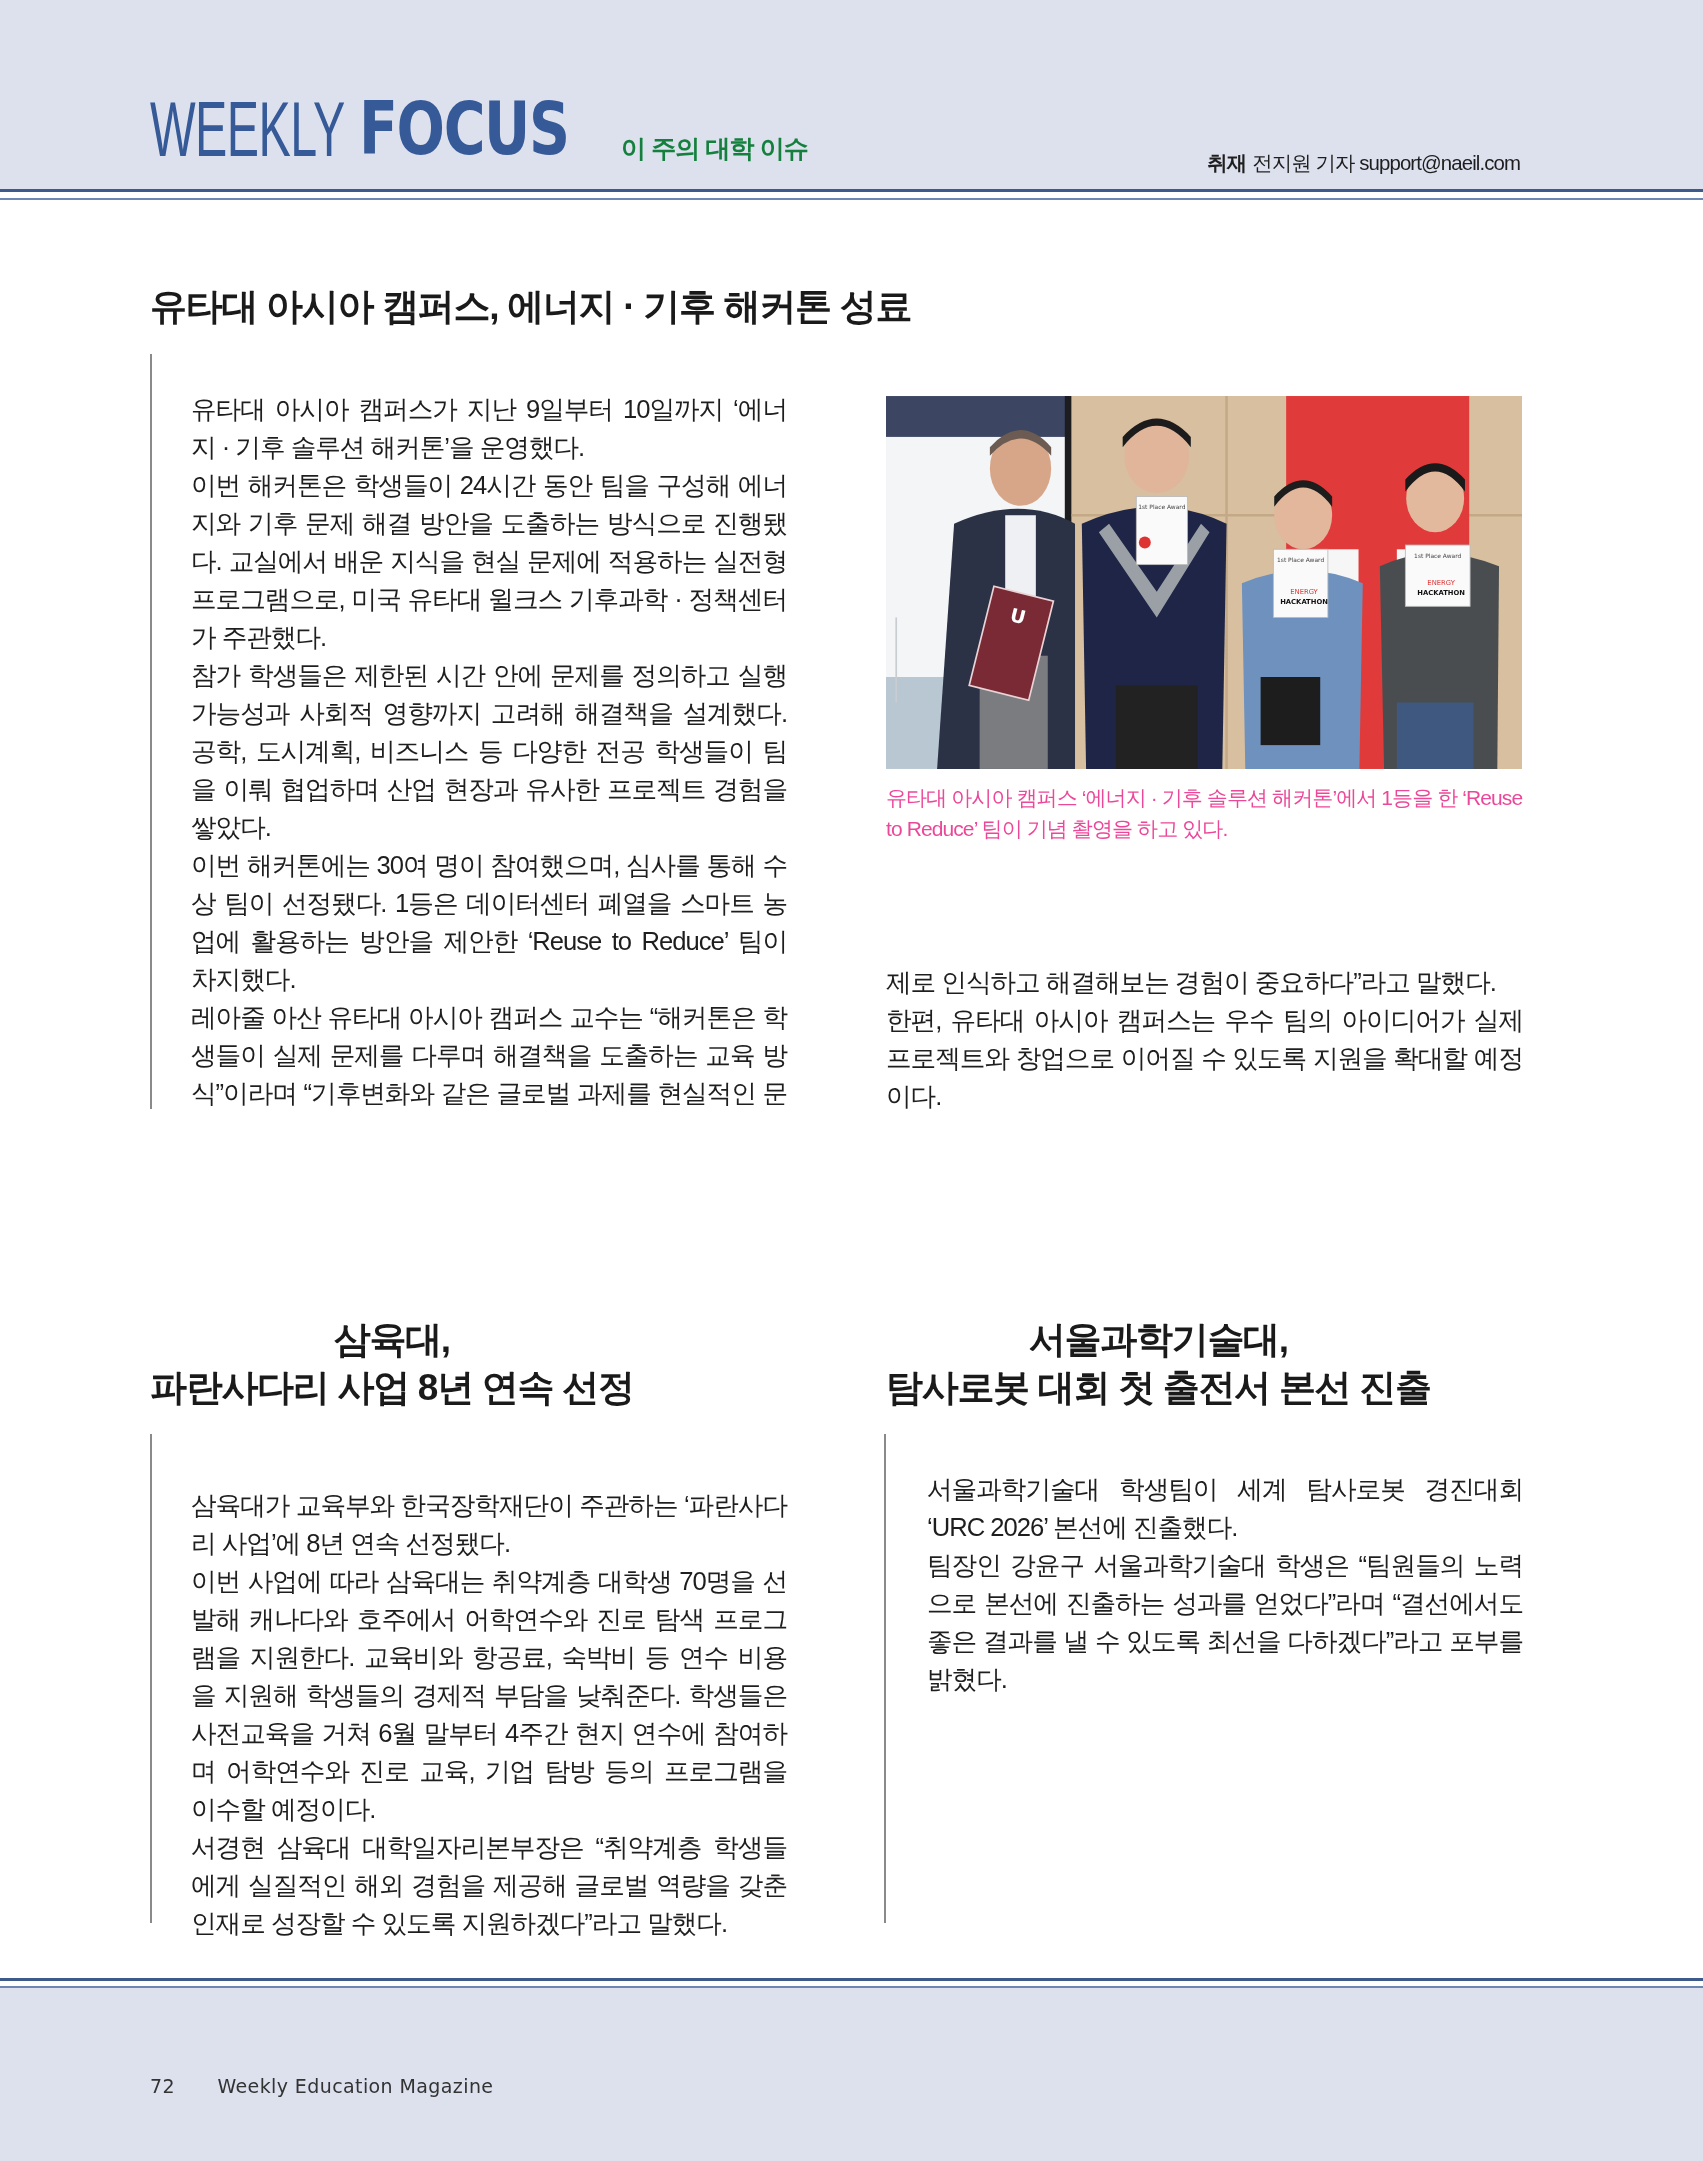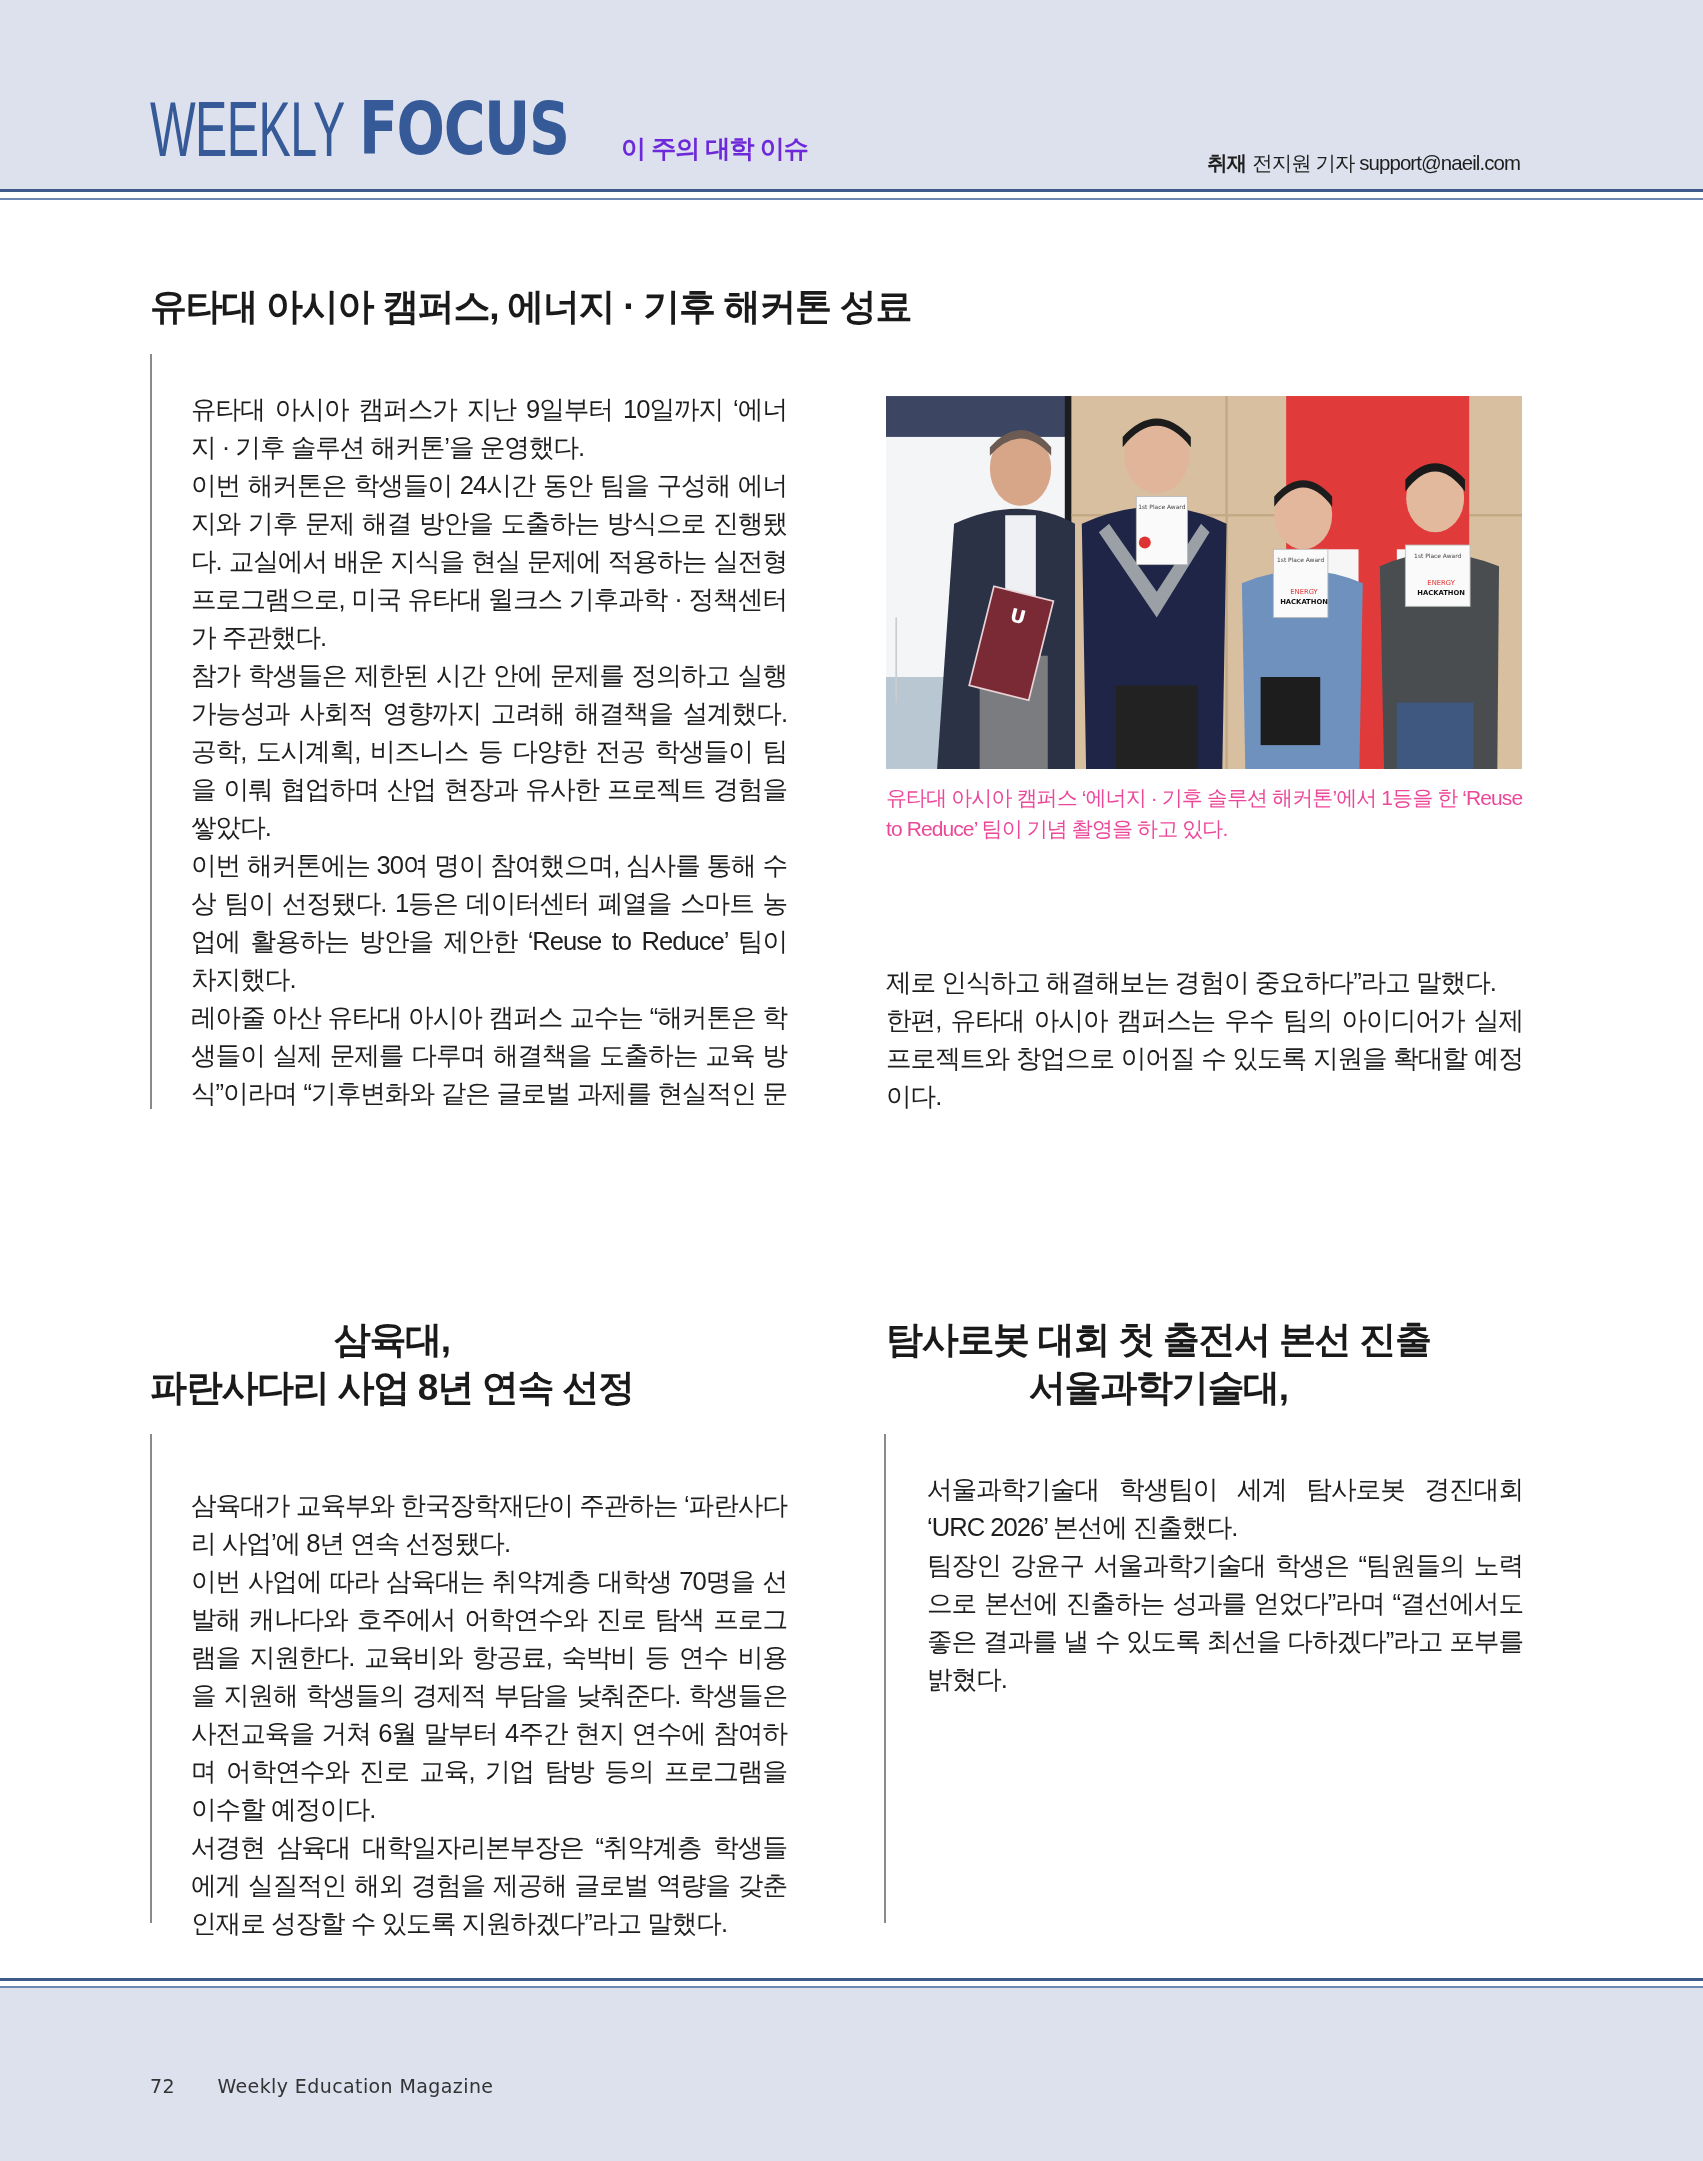--- a/index.html
+++ b/index.html
@@ -30,21 +30,21 @@
     transform: scaleX(0.62); transform-origin: left bottom;
     letter-spacing: -0.9px; display: inline-block; width: 182px;
   }
   .logo .focus {
     font-family: "DejaVu Sans", sans-serif;
     font-size: 73px; line-height: 78px; font-weight: 700;
     transform: scaleX(0.78); transform-origin: left bottom;
     display: inline-block; width: 230px; letter-spacing: -1.7px;
   }
   .logo .sub {
-    font-size: 25px; font-weight: 700; color: #6d28d9;
+    font-size: 25px; font-weight: 700; color: #15803d;
     margin-bottom: 3.4px; margin-left: 5.1px; letter-spacing: -0.9px;
   }
   .byline {
     position: absolute; right: 184px; top: 149px;
     font-size: 20.4px; color: #1e1e1e; letter-spacing: -0.9px;
   }
   .byline b { font-weight: 700; margin-right: 6px; }
 
   .headline {
     position: absolute; font-size: 37px; font-weight: 700; letter-spacing: -1.3px;
@@ -167,22 +167,22 @@
   <div>파란사다리 사업 8년 연속 선정</div>
 </div>
 <div class="vrule" style="left:150px; top:1434px; height:489px;"></div>
 <div class="body-col" style="left:191px; top:1470px; width:596px;margin-top:16px;">
   <p>삼육대가 교육부와 한국장학재단이 주관하는 ‘파란사다리 사업’에 8년 연속 선정됐다.</p>
   <p>이번 사업에 따라 삼육대는 취약계층 대학생 70명을 선발해 캐나다와 호주에서 어학연수와 진로 탐색 프로그램을 지원한다. 교육비와 항공료, 숙박비 등 연수 비용을 지원해 학생들의 경제적 부담을 낮춰준다. 학생들은 사전교육을 거쳐 6월 말부터 4주간 현지 연수에 참여하며 어학연수와 진로 교육, 기업 탐방 등의 프로그램을 이수할 예정이다.</p>
   <p>서경현 삼육대 대학일자리본부장은 “취약계층 학생들에게 실질적인 해외 경험을 제공해 글로벌 역량을 갖춘 인재로 성장할 수 있도록 지원하겠다”라고 말했다.</p>
 </div>
 
 <div class="headline" style="left:886px; top:1316px;">
+  <div>서울과학기술대,</div>
   <div>탐사로봇 대회 첫 출전서 본선 진출</div>
-  <div>서울과학기술대,</div>
 </div>
 <div class="vrule" style="left:884px; top:1434px; height:489px;"></div>
 <div class="body-col" style="left:927px; top:1470px; width:596px;">
   <p>서울과학기술대 학생팀이 세계 탐사로봇 경진대회 ‘URC 2026’ 본선에 진출했다.</p>
   <p>팀장인 강윤구 서울과학기술대 학생은 “팀원들의 노력으로 본선에 진출하는 성과를 얻었다”라며 “결선에서도 좋은 결과를 낼 수 있도록 최선을 다하겠다”라고 포부를 밝혔다.</p>
 </div>
 
 <div class="rule-a" style="top:1978px"></div>
 <div class="rule-b" style="top:1986px"></div>
 <div class="band-bottom"></div>

